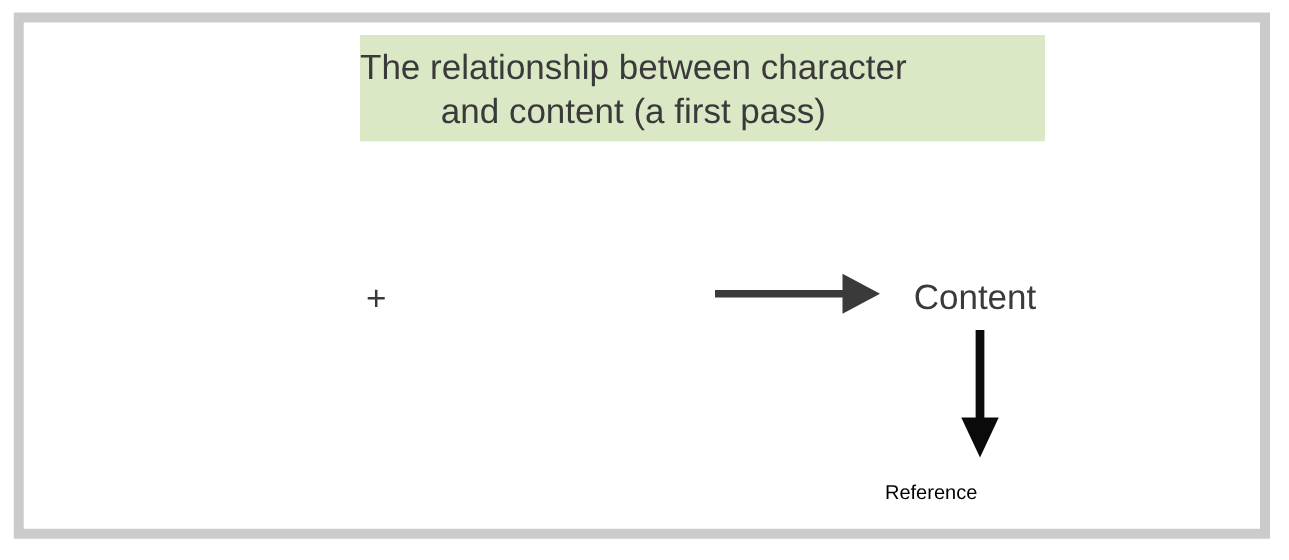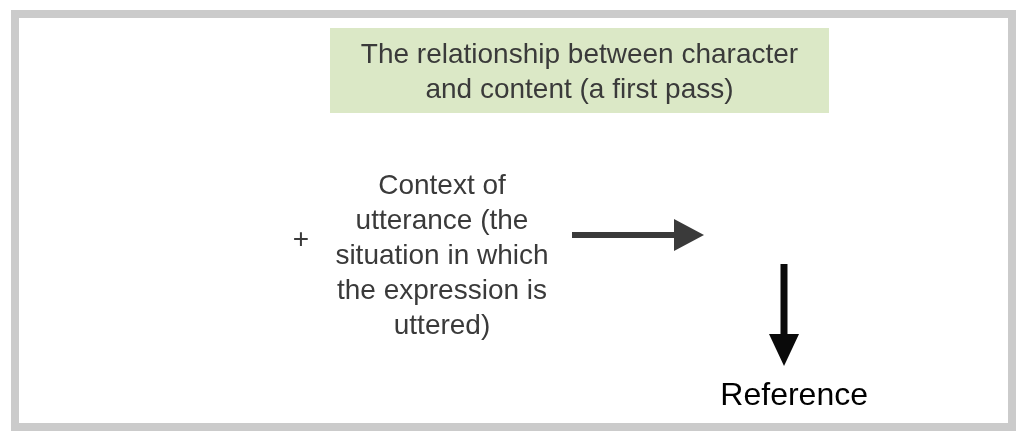--- a/index.html
+++ b/index.html
@@ -21,27 +21,25 @@
     top: 10px;
     width: 1005px;
     height: 421px;
     border: 8px solid #cbcbcb;
     box-sizing: border-box;
   }
   .title-box {
     position: absolute;
     left: 288px;
     top: 28px;
-    width: 499px;
+    width: 548px;
     height: 85px;
     background: #dbe8c6;
     display: flex;
     align-items: center;
-    justify-content: center;
-    margin-left: 42px;
   }
   .title-text {
     font-size: 28px;
     line-height: 35px;
     color: #3a3a3a;
     text-align: center;
     white-space: pre-line;
   }
   .text-block {
     position: absolute;
@@ -89,52 +87,48 @@
   .v-arrow {
     position: absolute;
     left: 764px;
     top: 264px;
   }
   .reference-label {
     position: absolute;
     left: 708px;
     top: 377px;
     width: 160px;
-    font-size: 32px;
+    font-size: 16px;
     line-height: 35px;
     color: #000000;
-    text-align: right;
+    text-align: left;
   }
 </style>
 </head>
 <body>
 
 <div class="canvas">
 
   <div class="frame"></div>
 
   <div class="title-box">
     <div class="title-text">The relationship between character
 and content (a first pass)</div>
   </div>
 
 
   <div class="plus">+</div>
 
-  <div class="text-block context-block">Context of
-utterance (the
-situation in which
-the expression is
-uttered)</div>
 
   <svg class="h-arrow" width="136" height="46" viewBox="0 0 136 46">
     <line x1="2" y1="23" x2="107" y2="23" stroke="#3a3a3a" stroke-width="6"></line>
     <polygon points="104,7 134,23 104,39" fill="#3a3a3a"></polygon>
   </svg>
 
+  <div class="content-label">Content</div>
 
   <svg class="v-arrow" width="40" height="104" viewBox="0 0 40 104">
     <line x1="20" y1="0" x2="20" y2="74" stroke="#0a0a0a" stroke-width="7"></line>
     <polygon points="5,70 35,70 20,102" fill="#0a0a0a"></polygon>
   </svg>
 
   <div class="reference-label">Reference</div>
 
 </div>
 

